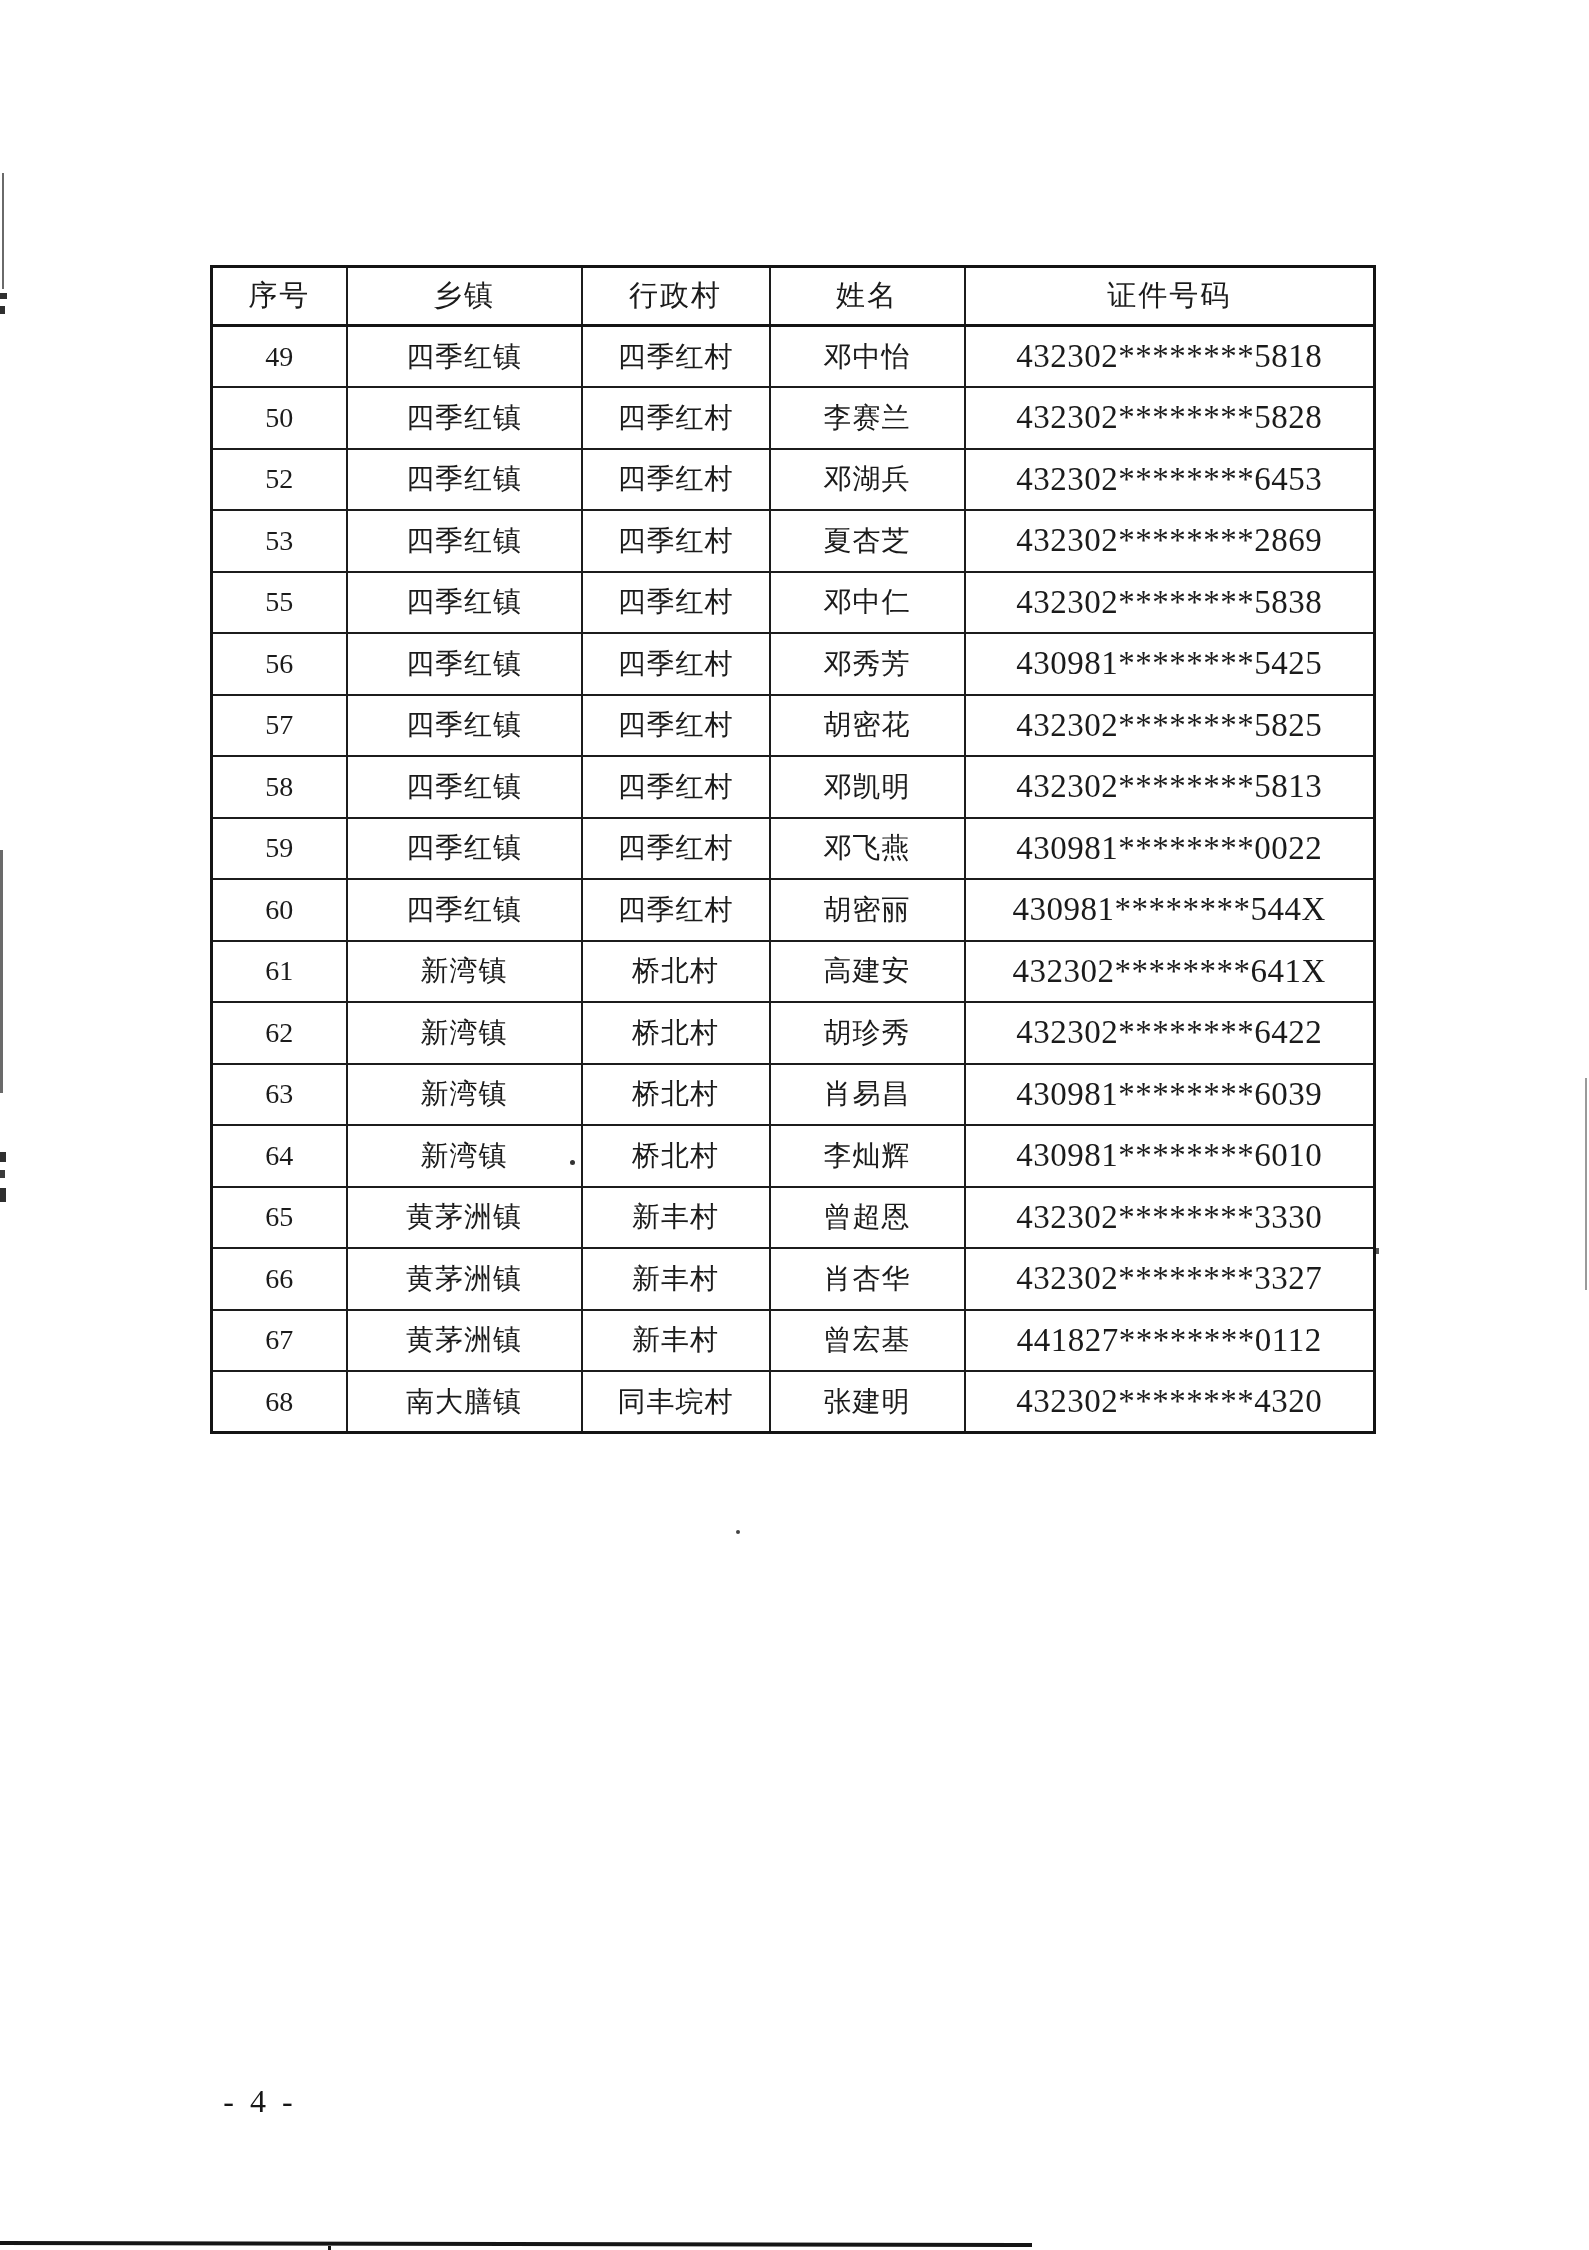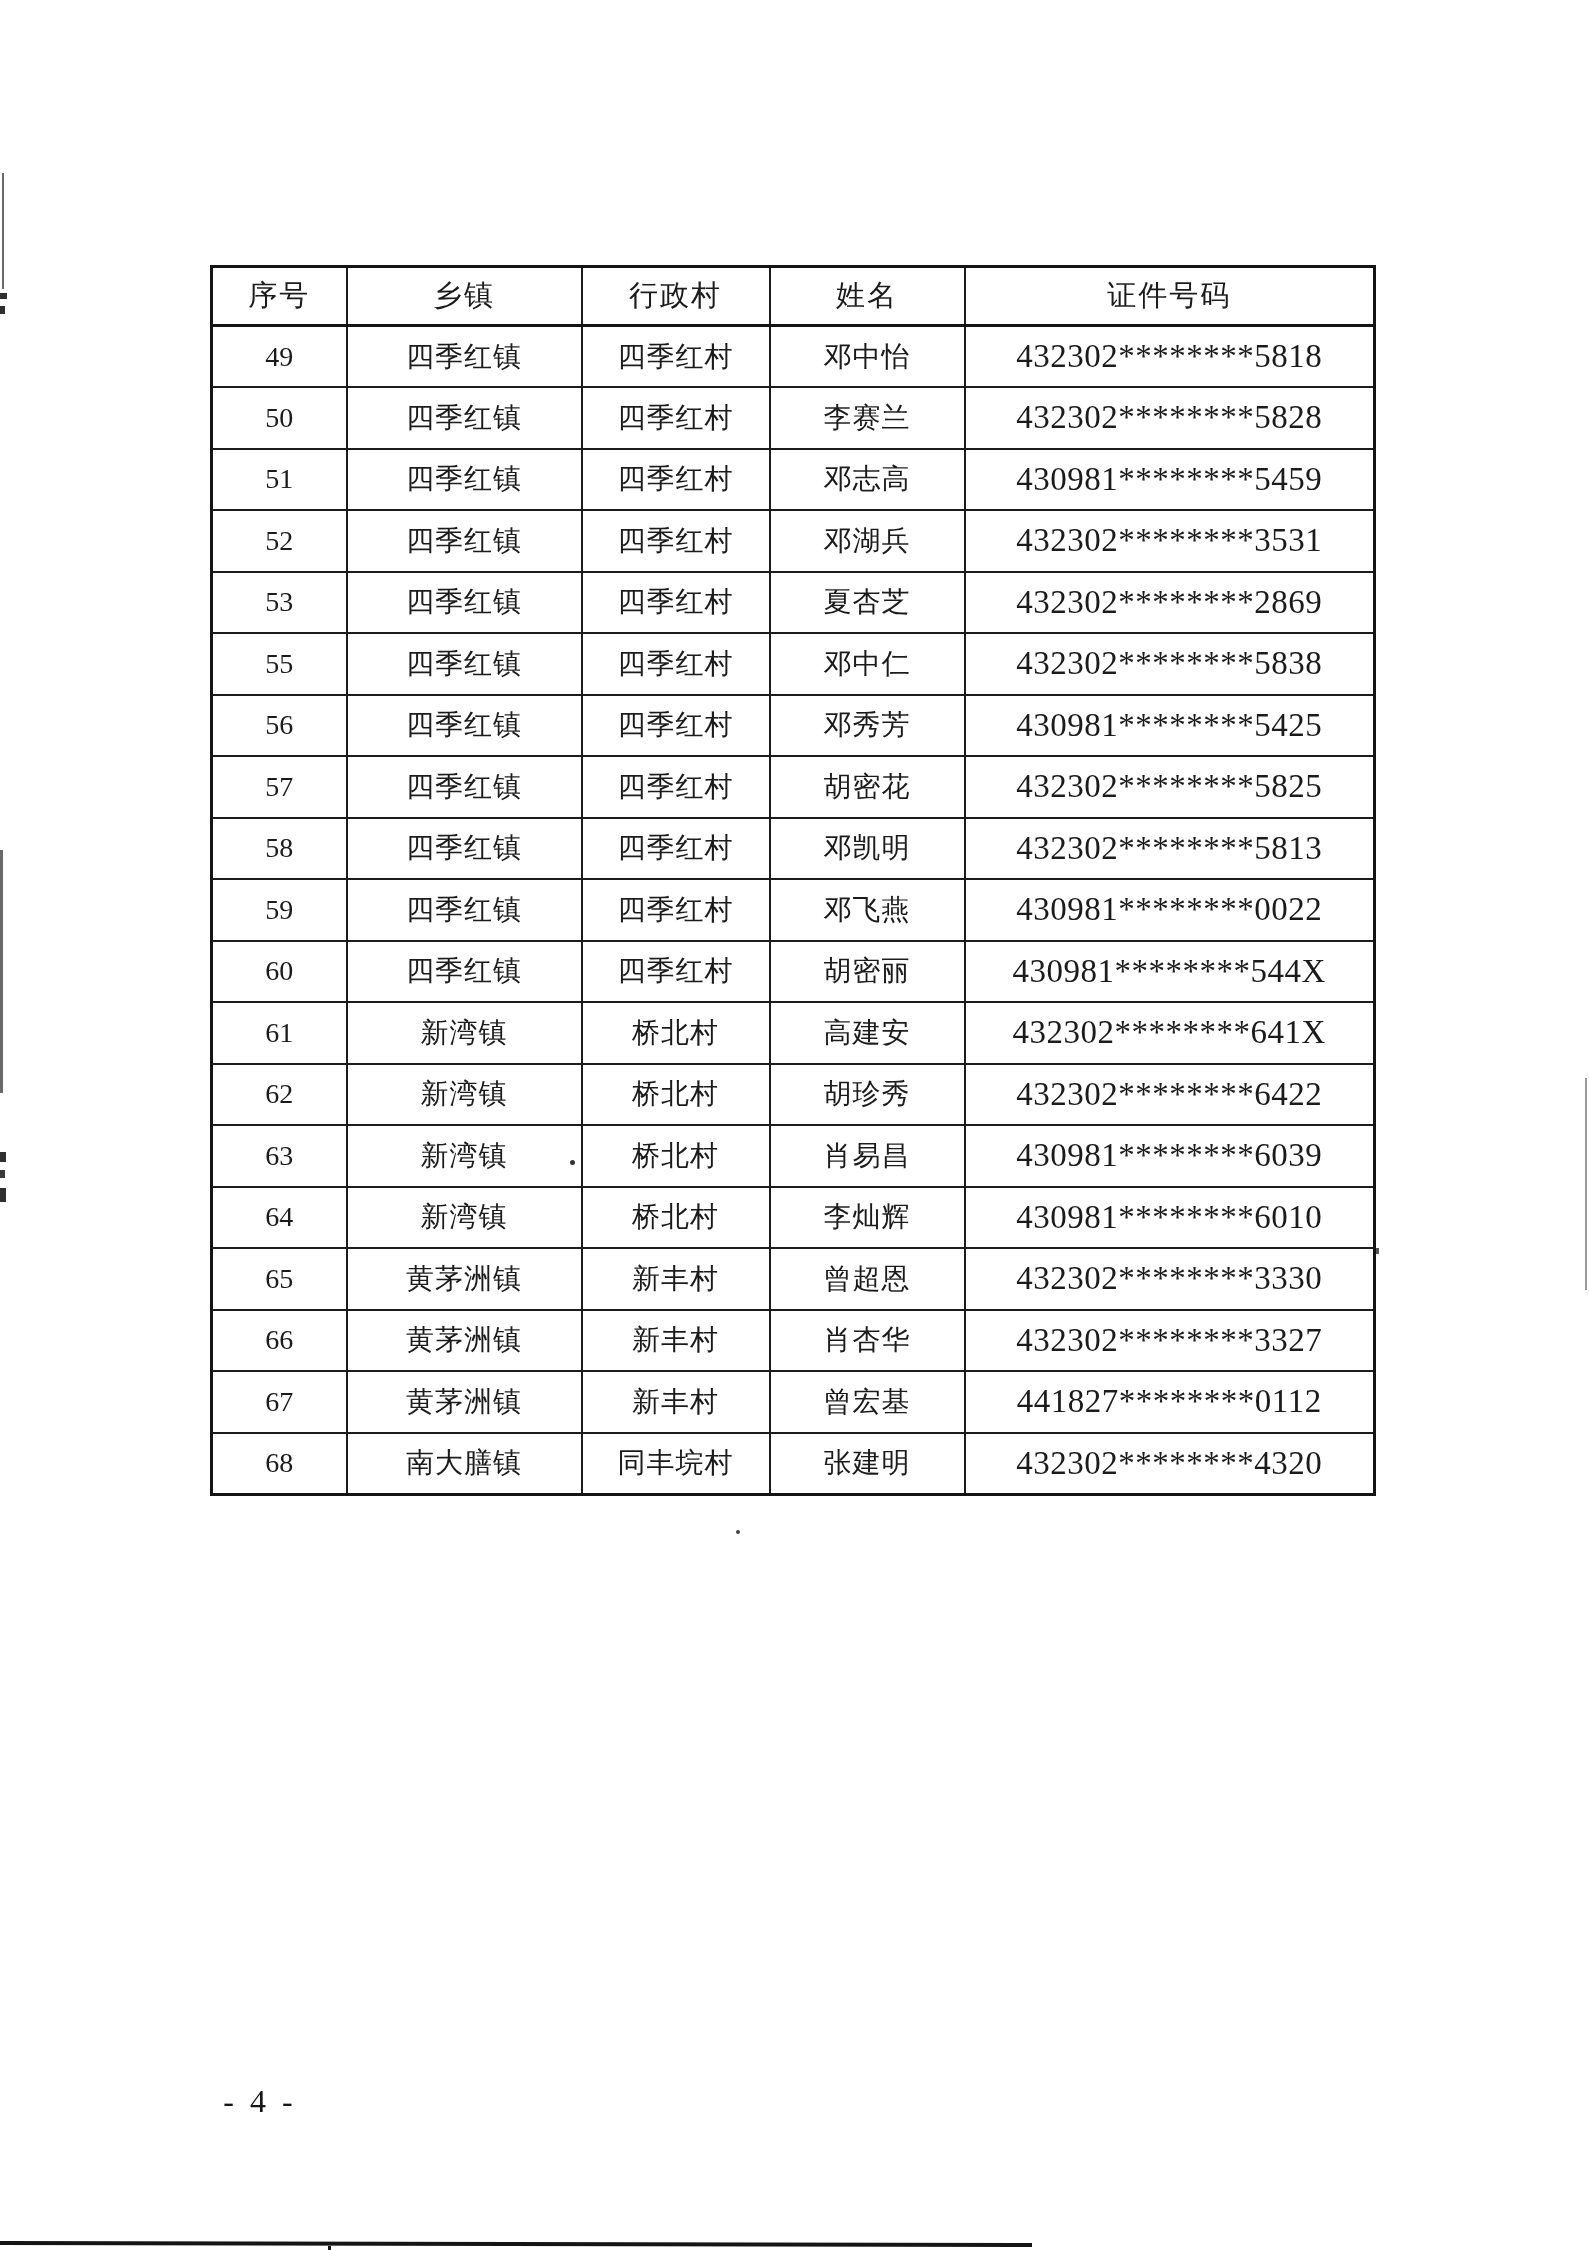--- a/index.html
+++ b/index.html
@@ -101,32 +101,25 @@
           <td class="c-id">432302********5818</td>
         </tr>
         <tr>
           <td class="c-no">50</td>
           <td class="c-town">四季红镇</td>
           <td class="c-village">四季红村</td>
           <td class="c-name">李赛兰</td>
           <td class="c-id">432302********5828</td>
         </tr>
         <tr>
-          <td class="c-no">51</td>
-          <td class="c-town">四季红镇</td>
-          <td class="c-village">四季红村</td>
-          <td class="c-name">邓志高</td>
-          <td class="c-id">430981********5459</td>
-        </tr>
-        <tr>
           <td class="c-no">52</td>
           <td class="c-town">四季红镇</td>
           <td class="c-village">四季红村</td>
           <td class="c-name">邓湖兵</td>
-          <td class="c-id">432302********3531</td>
+          <td class="c-id">432302********6453</td>
         </tr>
         <tr>
           <td class="c-no">53</td>
           <td class="c-town">四季红镇</td>
           <td class="c-village">四季红村</td>
           <td class="c-name">夏杏芝</td>
           <td class="c-id">432302********2869</td>
         </tr>
         <tr>
           <td class="c-no">55</td>

